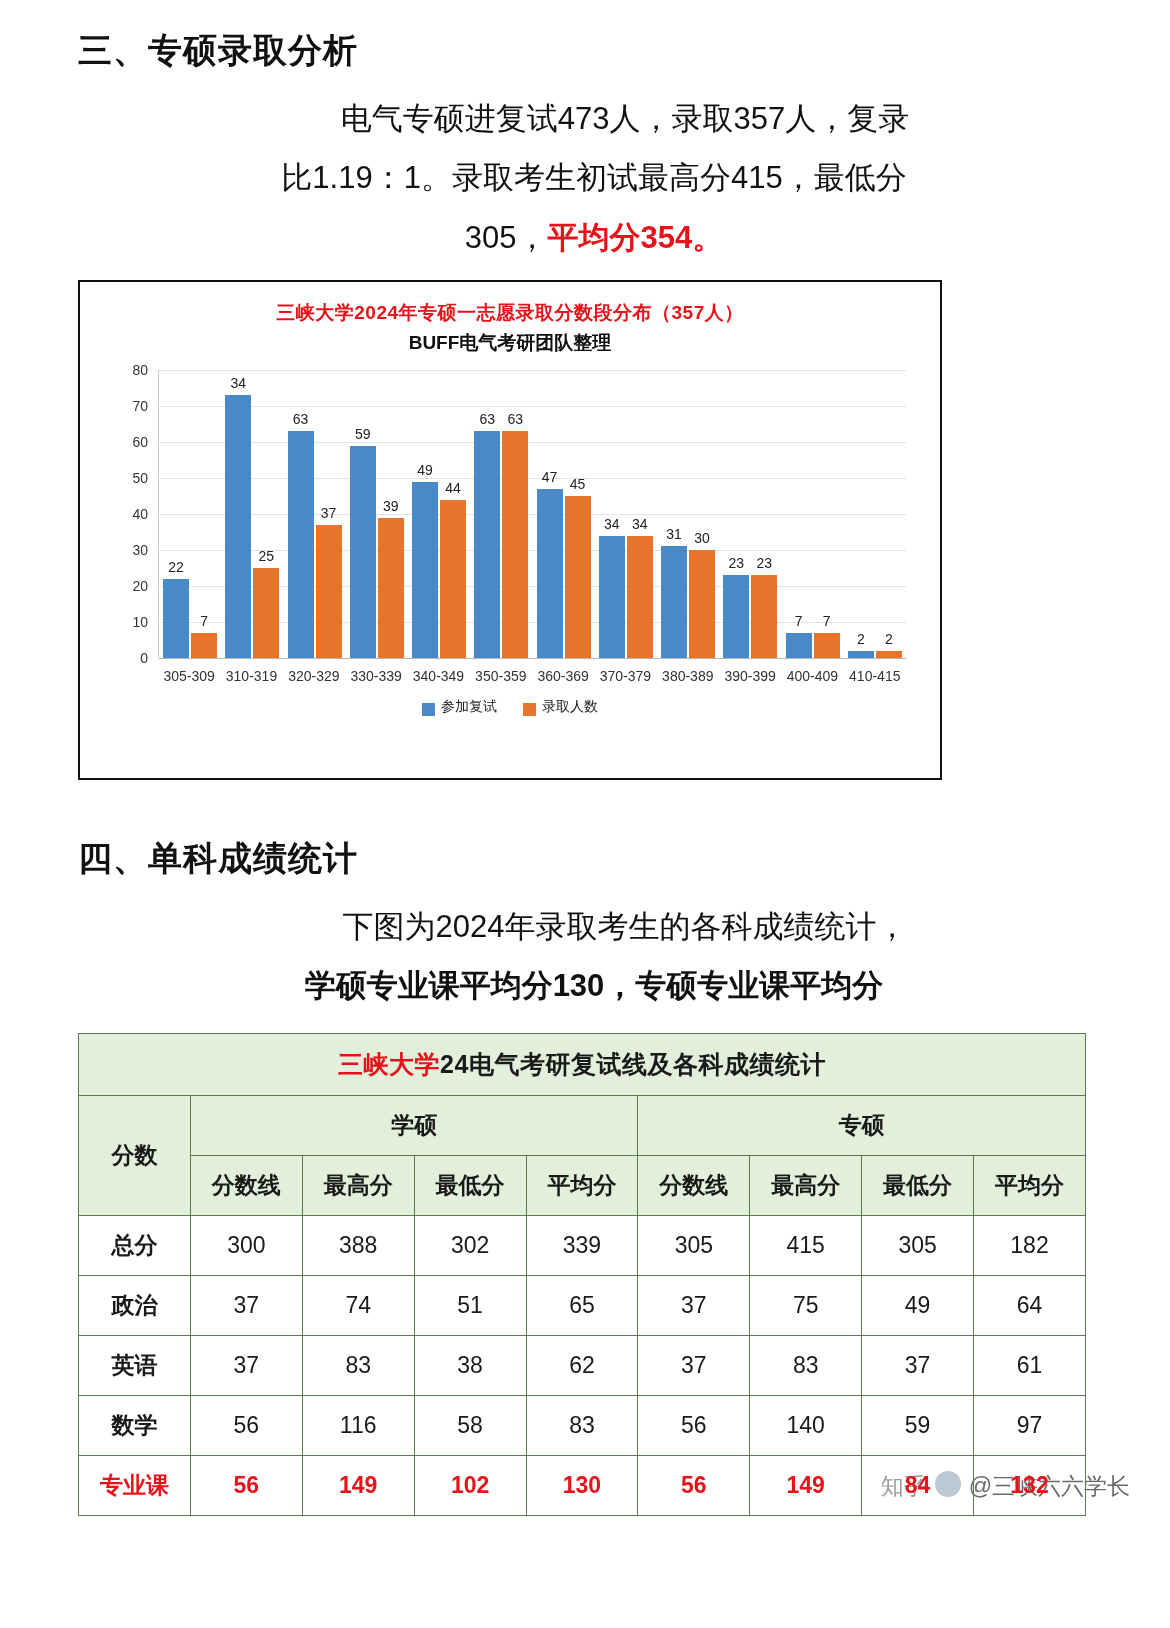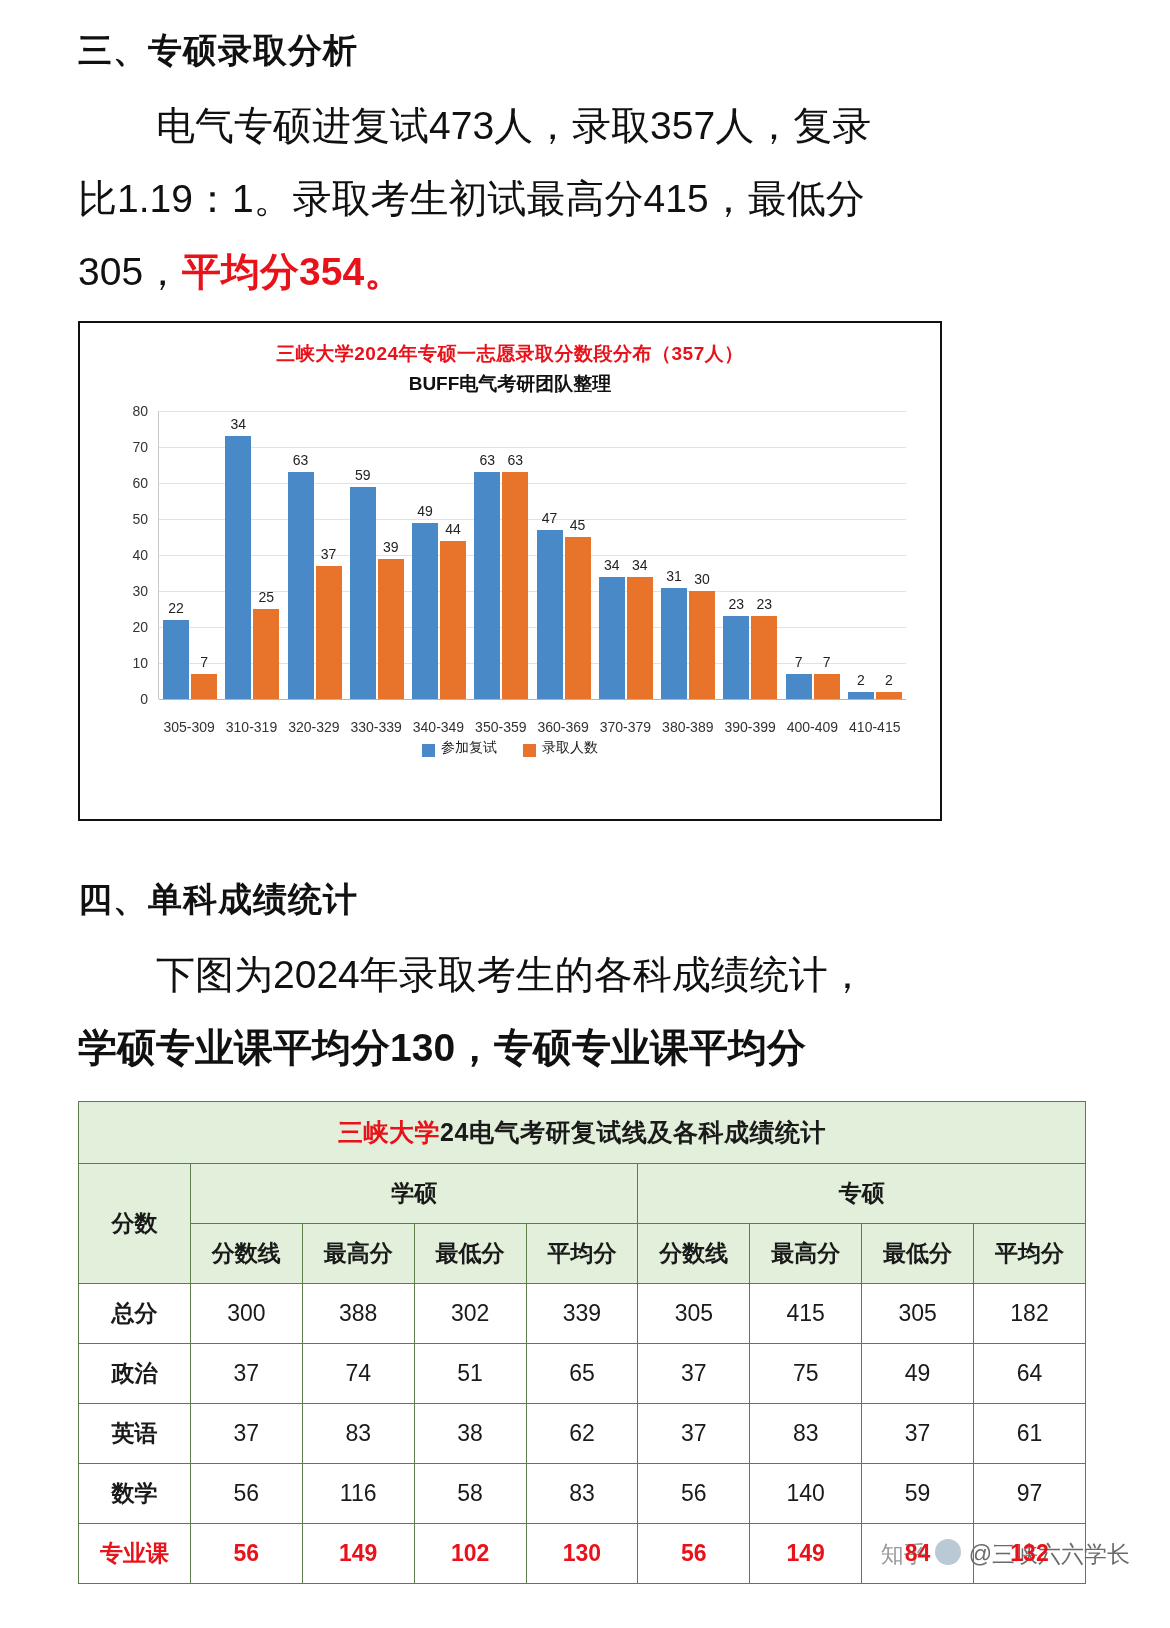--- a/index.html
+++ b/index.html
@@ -17,25 +17,26 @@
 
   h2.section-title {
     font-size: 34px;
     font-weight: bold;
     margin: 10px 0 18px 0;
     letter-spacing: 1px;
     color: #111;
   }
 
   p.body-text {
-    font-size: 39px;
+    font-size: 31px;
     line-height: 1.72;
     margin: 0 0 6px 0;
     text-indent: 2em;
     color: #111;
+    text-align: center;
   }
   p.body-text.noindent { text-indent: 0; }
   .red { color: #e8121a; font-weight: bold; }
 
   
   .chart-panel {
     border: 2px solid #111;
     margin: 16px 0 0 0;
     width: 864px;
     height: 500px;
@@ -116,21 +117,21 @@
   .x-labels {
     position: absolute;
     left: 48px; right: 4px; bottom: 0; height: 30px;
     display: flex;
   }
   .x-label {
     flex: 1;
     text-align: center;
     font-size: 14px;
     color: #333;
-    padding-top: 18px;
+    padding-top: 8px;
   }
   .legend {
     display: flex;
     justify-content: center;
     gap: 26px;
     margin-top: 8px;
     font-size: 14px;
   }
   .legend-item { display: flex; align-items: flex-end; gap: 6px; }
   .swatch { width: 13px; height: 13px; display: inline-block; }

